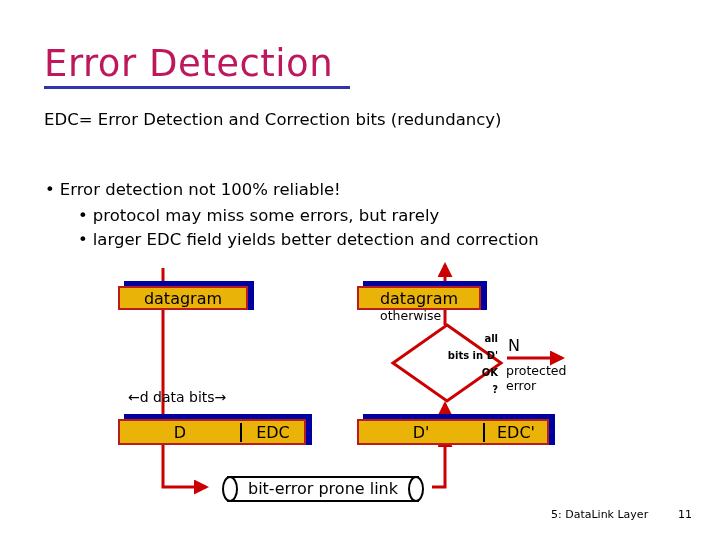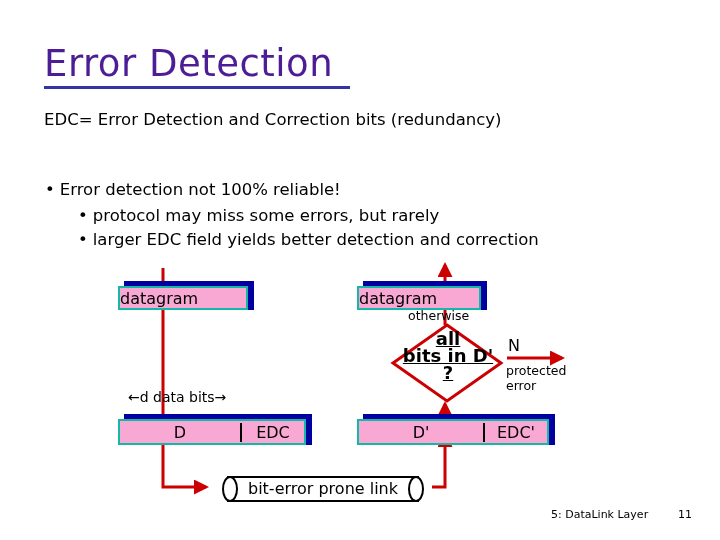--- a/index.html
+++ b/index.html
@@ -16,21 +16,21 @@
     font-family: "DejaVu Sans", sans-serif;
   }
 
   
   #title {
     position: absolute;
     left: 44px;
     top: 42px;
     font-size: 37px;
     line-height: 44px;
-    color: #4c1d95;
+    color: #be185d;
     letter-spacing: 0.5px;
     white-space: nowrap;
   }
   #title-rule {
     position: absolute;
     left: 44px;
     top: 86px;
     width: 306px;
     height: 3px;
     background: #3333aa;
@@ -74,26 +74,26 @@
     right: 0px;
     bottom: 0px;
     background: #0000a0;
   }
   .shadow-box .face {
     position: absolute;
     left: 0;
     top: 5px;
     right: 6px;
     bottom: 0;
-    background: #f9a8d4;
-    border: 2px solid #14b8a6;
+    background: #eab308;
+    border: 2px solid #b91c1c;
     box-sizing: border-box;
     display: flex;
     align-items: center;
-    justify-content: flex-start;
+    justify-content: center;
   }
   .boxlabel {
     font-size: 16px;
     color: #000000;
     white-space: nowrap;
   }
 
   
   .split-face {
     display: flex;
@@ -112,35 +112,34 @@
     align-items: center;
     justify-content: center;
   }
 
   
   #diamond-text {
     position: absolute;
     left: 398px;
     top: 330px;
     width: 100px;
-    text-align: center;
-    font-size: 18px;
+    text-align: right;
+    font-size: 10px;
     line-height: 17px;
     font-weight: bold;
     color: #000000;
-    text-decoration: underline;
   }
 
   .plainlabel {
     position: absolute;
     font-size: 13px;
     color: #000000;
     white-space: nowrap;
   }
-  #otherwise-label { left: 380px; top: 308px; font-size: 12.5px; margin-left: 28px; }
+  #otherwise-label { left: 380px; top: 308px; font-size: 12.5px; }
   #n-label         { left: 508px; top: 336px; font-size: 16px; }
   #detected-label  { left: 506px; top: 363px; font-size: 12.5px; line-height: 15px; }
   #ddatabits-label { left: 128px; top: 389px; font-size: 14px; text-align: right; }
 
   
   #link-shape {
     position: absolute;
     left: 220px;
     top: 476px;
     width: 206px;
@@ -223,20 +222,21 @@
     <div class="face">
       <span class="boxlabel">datagram</span>
     </div>
   </div>
 
   <div class="plainlabel" id="otherwise-label">otherwise</div>
 
   <div id="diamond-text">
     <div>all</div>
     <div>bits in D'</div>
+    <div>OK</div>
     <div>?</div>
   </div>
 
   <div class="plainlabel" id="n-label">N</div>
 
   <div class="plainlabel" id="detected-label">
     <div>protected</div>
     <div>error</div>
   </div>
 

